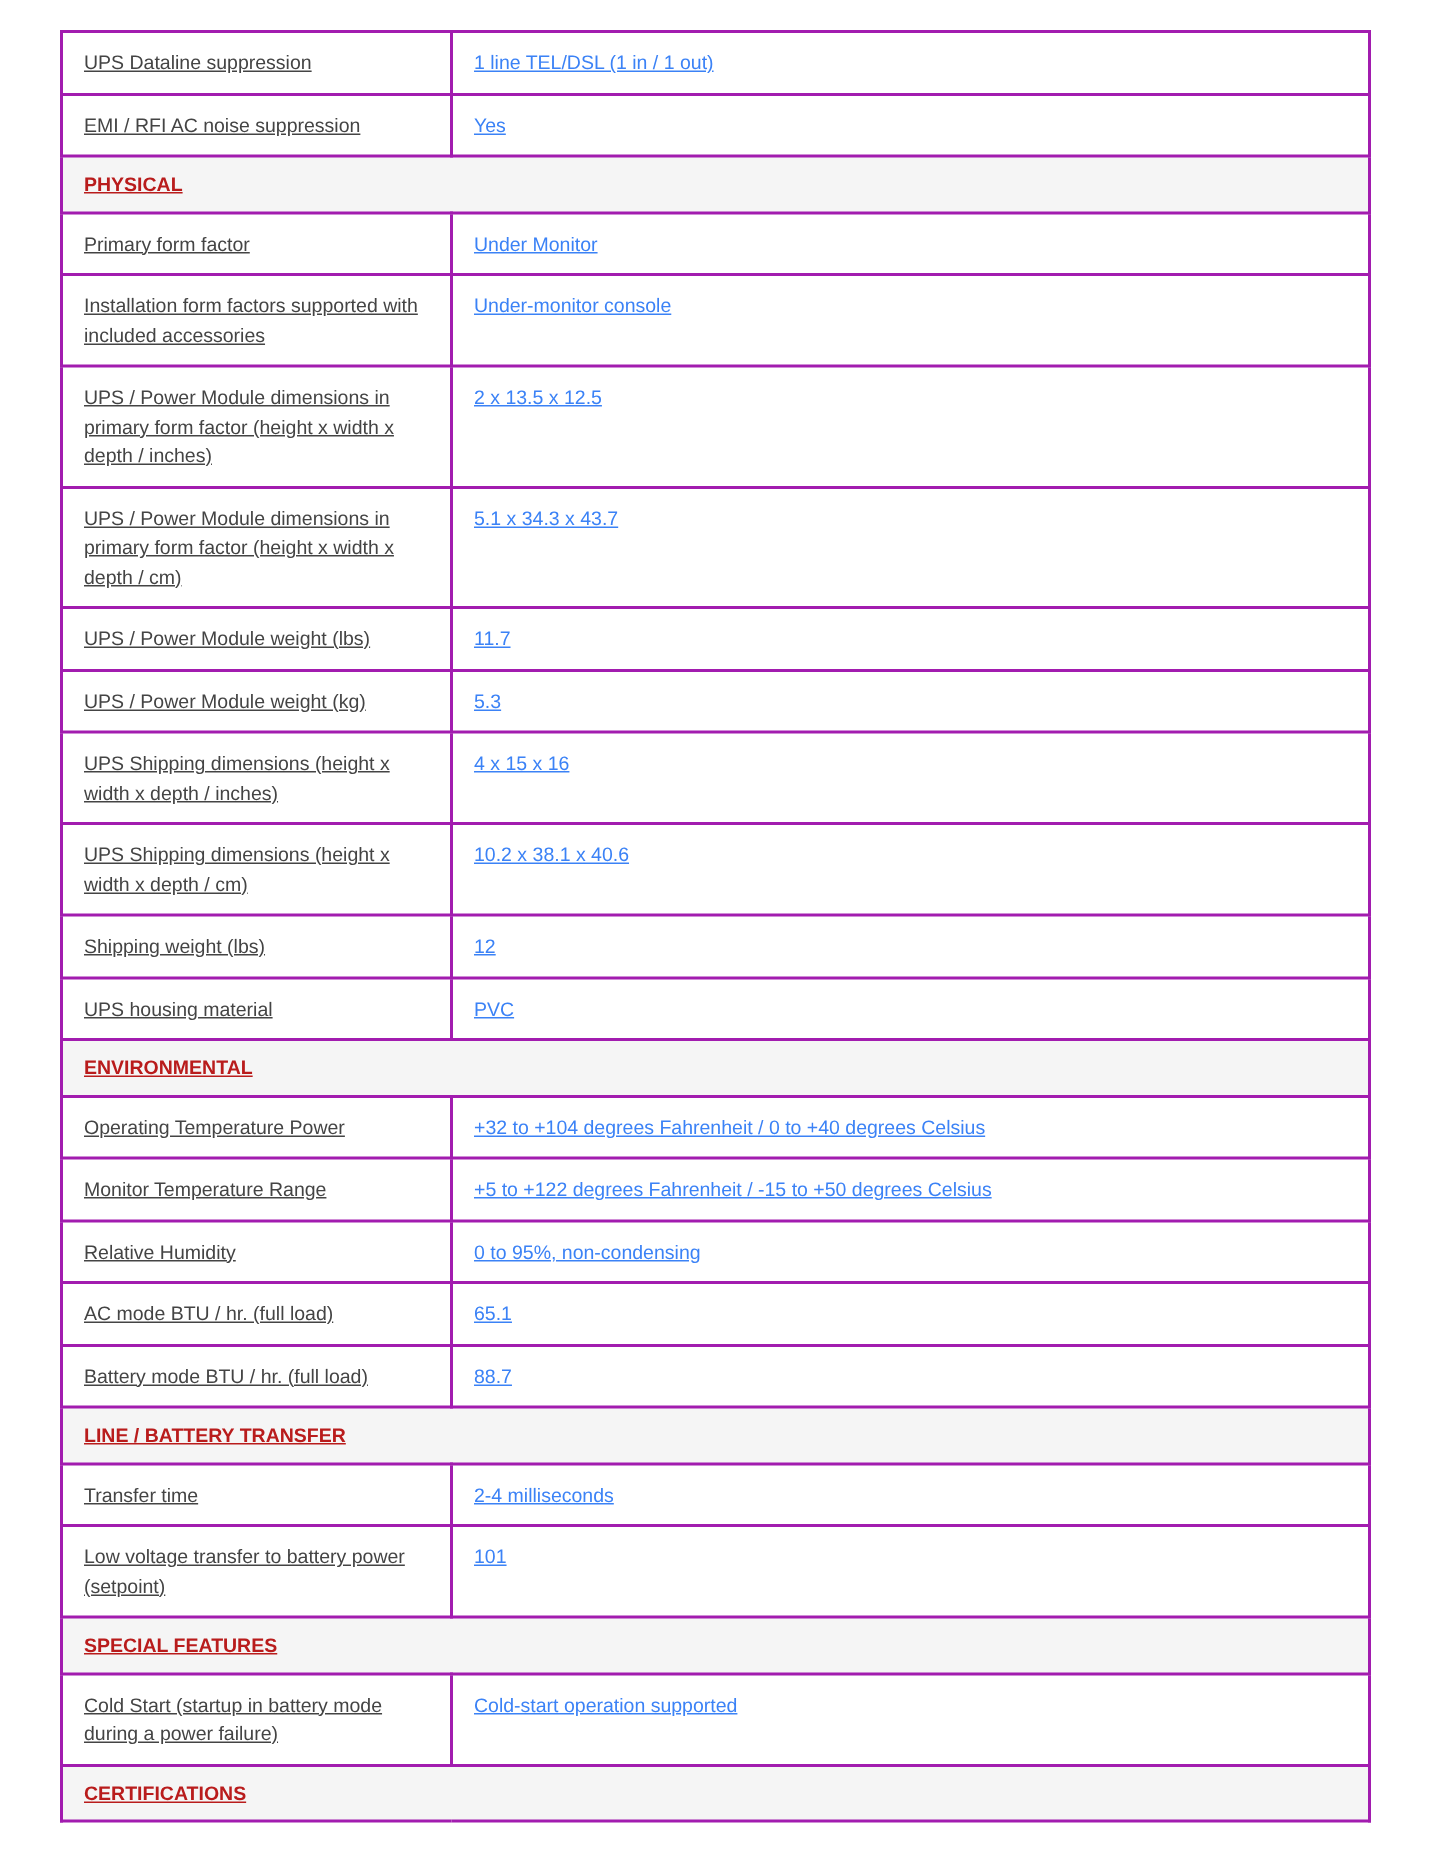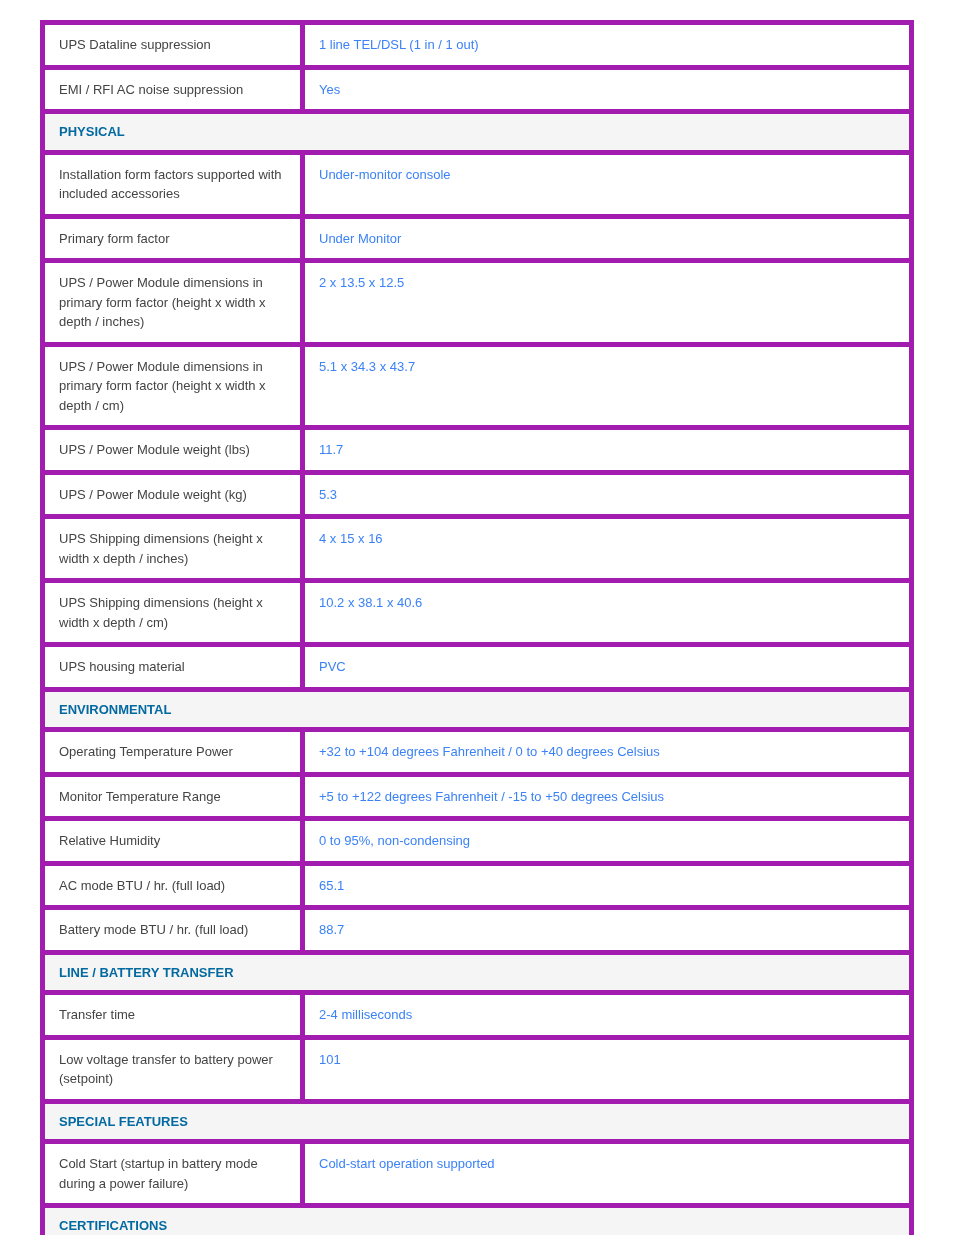--- a/index.html
+++ b/index.html
@@ -9,40 +9,41 @@
       color: #333;
       background: #fff;
       padding: 20px 40px;
     }
     .spec-table {
       width: 100%;
       border-collapse: collapse;
       border: 1px solid #ccc;
     }
     .spec-table td, .spec-table th {
-      border: 5px solid #a21caf;
+      border: 2px solid #a21caf;
       padding: 10px 14px;
       vertical-align: top;
       line-height: 1.5;
+      text-decoration: underline;
     }
     .spec-table .label-col {
       width: 260px;
       font-weight: normal;
       color: #444;
       background: #fff;
     }
     .spec-table .value-col {
       color: #3b82f6;
       background: #fff;
     }
     .section-header {
       background: #f5f5f5;
       font-weight: bold;
       font-size: 13px;
-      color: #0369a1;
+      color: #b91c1c;
     }
     .section-header td {
       padding: 8px 14px;
     }
   </style>
 </head>
 <body>
 
 <table class="spec-table">
   <tbody id="table-body">
@@ -51,26 +52,26 @@
         <td class="value-col">1 line TEL/DSL (1 in / 1 out)</td>
       </tr>
       <tr>
         <td class="label-col">EMI / RFI AC noise suppression</td>
         <td class="value-col">Yes</td>
       </tr>
       <tr class="section-header">
         <td colspan="2">PHYSICAL</td>
       </tr>
       <tr>
+        <td class="label-col">Primary form factor</td>
+        <td class="value-col">Under Monitor</td>
+      </tr>
+      <tr>
         <td class="label-col">Installation form factors supported with included accessories</td>
         <td class="value-col">Under-monitor console</td>
-      </tr>
-      <tr>
-        <td class="label-col">Primary form factor</td>
-        <td class="value-col">Under Monitor</td>
       </tr>
       <tr>
         <td class="label-col">UPS / Power Module dimensions in primary form factor (height x width x depth / inches)</td>
         <td class="value-col">2 x 13.5 x 12.5</td>
       </tr>
       <tr>
         <td class="label-col">UPS / Power Module dimensions in primary form factor (height x width x depth / cm)</td>
         <td class="value-col">5.1 x 34.3 x 43.7</td>
       </tr>
       <tr>
@@ -81,20 +82,24 @@
         <td class="label-col">UPS / Power Module weight (kg)</td>
         <td class="value-col">5.3</td>
       </tr>
       <tr>
         <td class="label-col">UPS Shipping dimensions (height x width x depth / inches)</td>
         <td class="value-col">4 x 15 x 16</td>
       </tr>
       <tr>
         <td class="label-col">UPS Shipping dimensions (height x width x depth / cm)</td>
         <td class="value-col">10.2 x 38.1 x 40.6</td>
+      </tr>
+      <tr>
+        <td class="label-col">Shipping weight (lbs)</td>
+        <td class="value-col">12</td>
       </tr>
       <tr>
         <td class="label-col">UPS housing material</td>
         <td class="value-col">PVC</td>
       </tr>
       <tr class="section-header">
         <td colspan="2">ENVIRONMENTAL</td>
       </tr>
       <tr>
         <td class="label-col">Operating Temperature Power</td>

